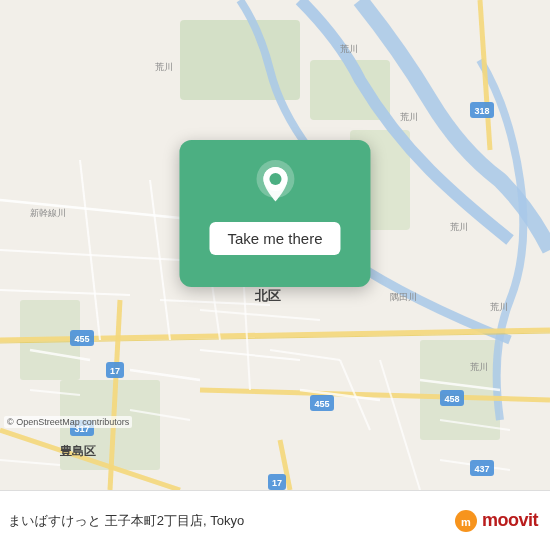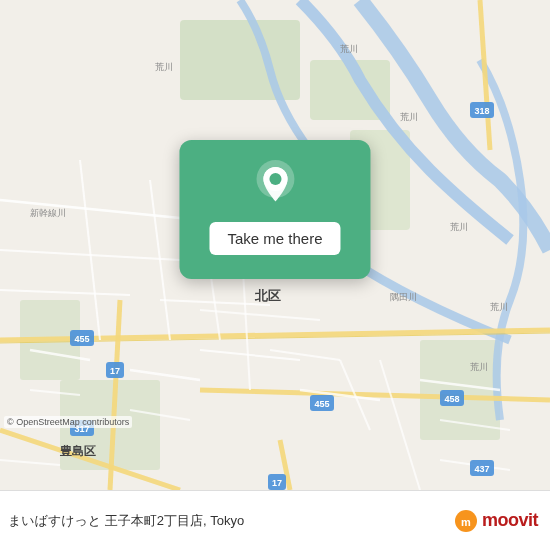--- a/index.html
+++ b/index.html
@@ -60,21 +60,21 @@
     }
 
     
     #popup-card {
       position: absolute;
       top: 140px;
       left: 50%;
       transform: translateX(-50%);
       background: #4caf82;
       border-radius: 12px;
-      padding: 20px 30px 24px;
+      padding: 20px 30px 32px;
       display: flex;
       flex-direction: column;
       align-items: center;
       min-width: 180px;
       box-shadow: 0 4px 16px rgba(0,0,0,0.25);
       z-index: 10;
     }
 
     .pin-icon {
       width: 50px;

